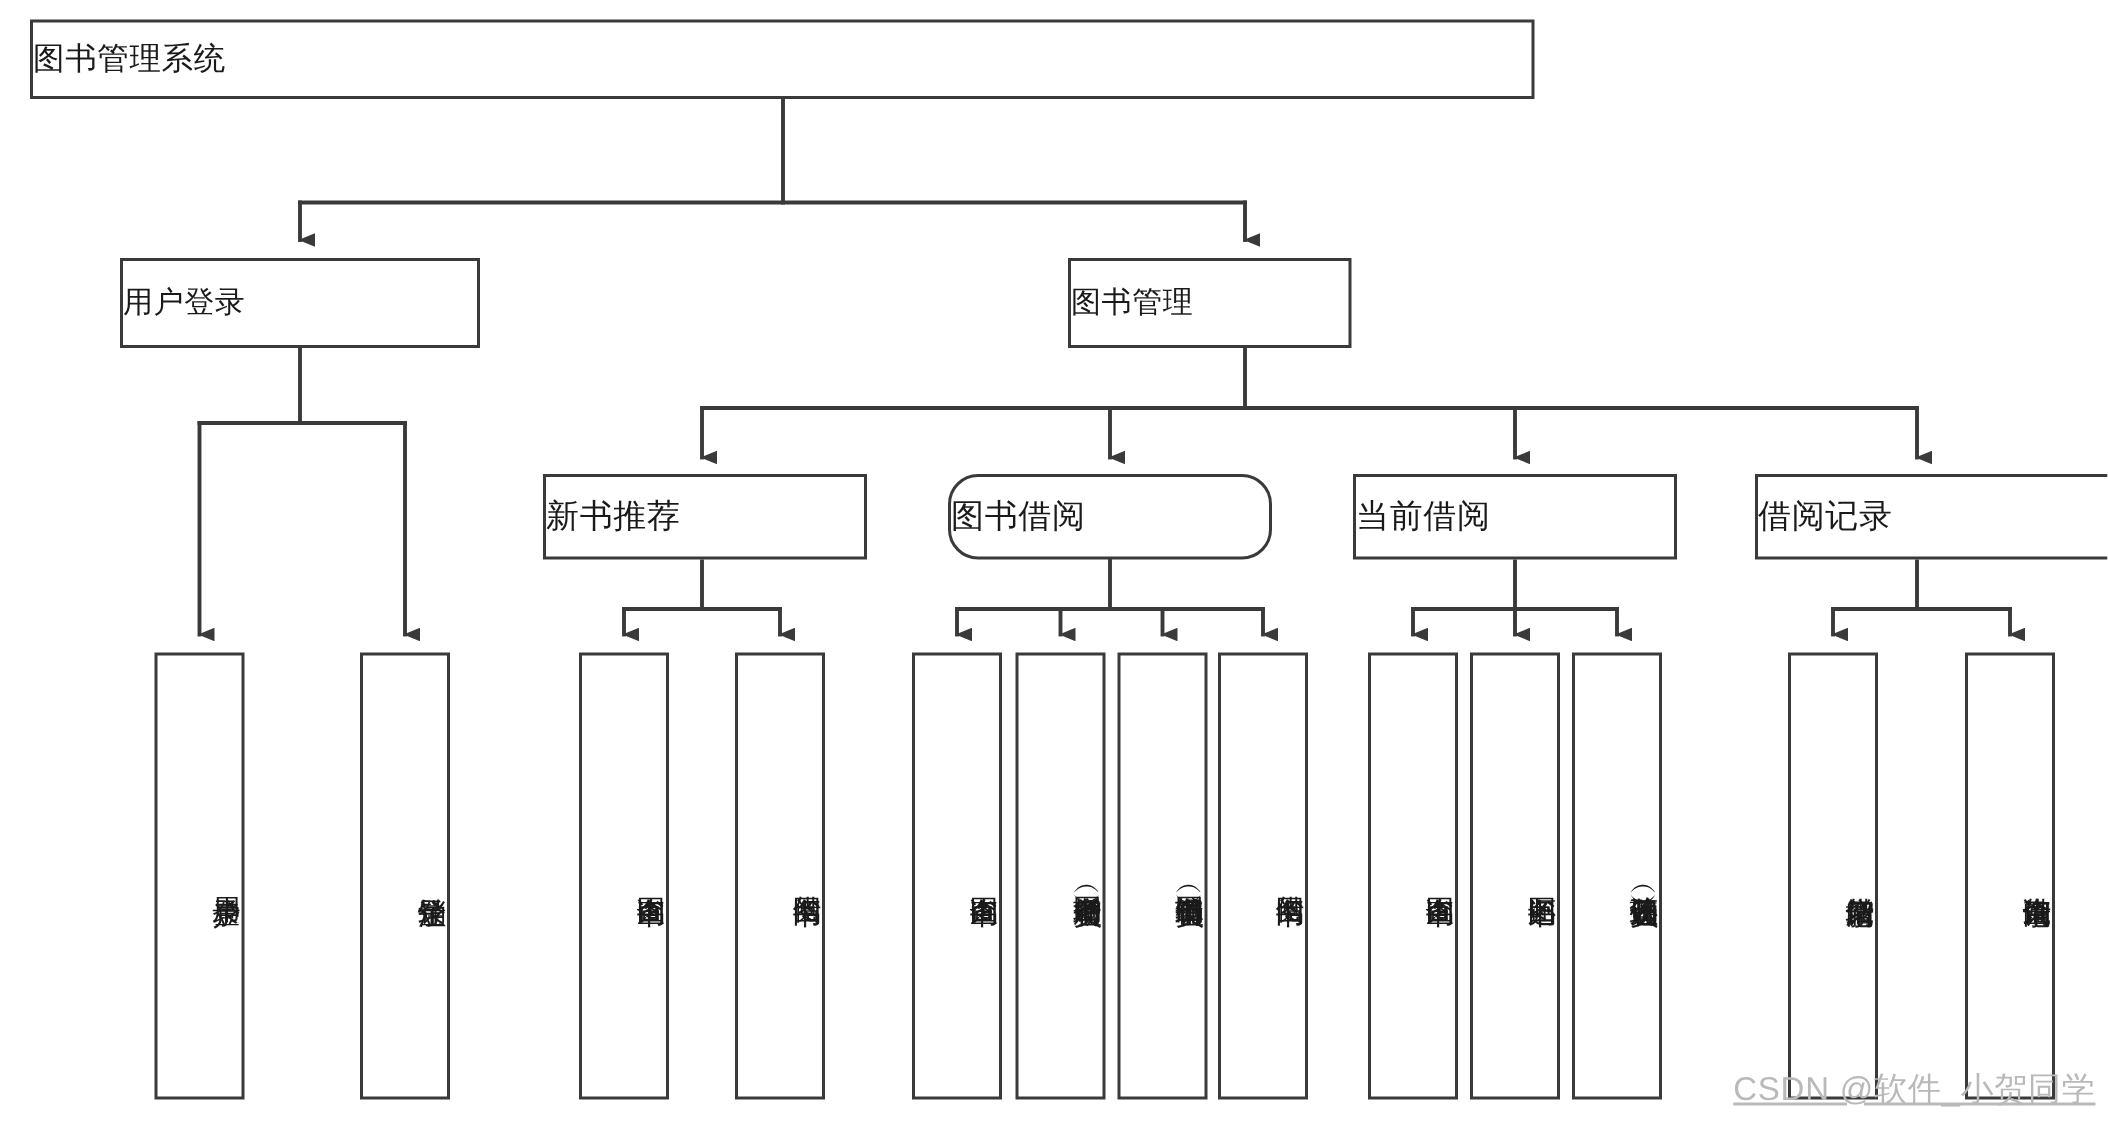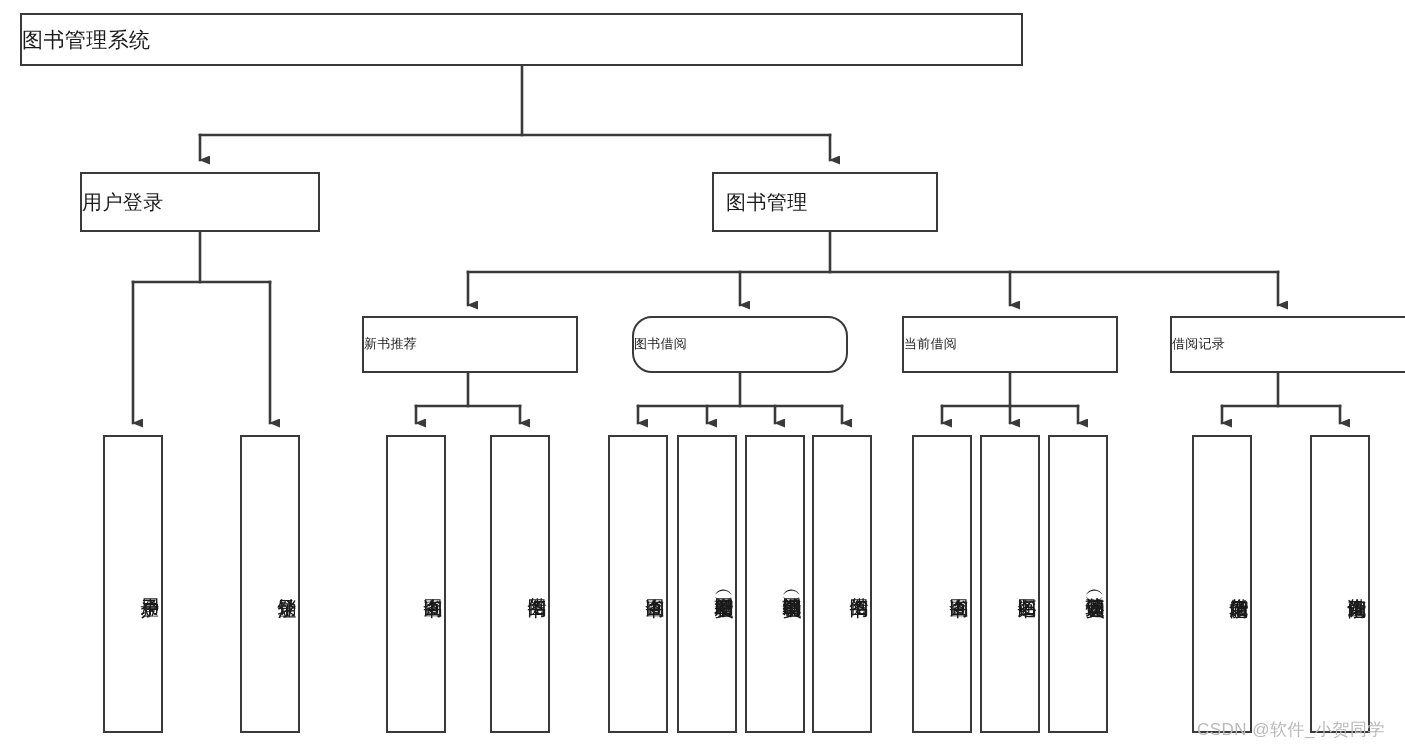--- a/index.html
+++ b/index.html
@@ -47,31 +47,32 @@
     justify-content: center;
   }
   .node .cap {
     display: block;
     line-height: 1.12;
     letter-spacing: 0.02em;
     white-space: pre-wrap;
   }
   .n-root  { font-size: 21px; }
   .n-lvl2  { font-size: 20px; }
-  .n-lvl3  { font-size: 13px; }
+  .n-lvl3  { font-size: 22px; }
   .n-leaf  { font-size: 19px; }
   .watermark {
     position: absolute;
-    right: 20px;
+    right: 8px;
     bottom: 6px;
-    font-size: 17px;
+    font-size: 22px;
     color: #b9b9b9;
     letter-spacing: 0.5px;
     user-select: none;
     white-space: nowrap;
+    text-decoration: underline;
   }
 </style>
 </head>
 <body>
 
 <div id="canvas">
 
   <svg id="wires" viewBox="0 0 1405 747" xmlns="http://www.w3.org/2000/svg">
     <defs>
       <marker id="arw" markerWidth="9" markerHeight="11" refX="4.5" refY="10" orient="auto" markerUnits="userSpaceOnUse">
@@ -124,21 +125,21 @@
   </svg>
 
   <div class="node horiz n-root" style="left:20px; top:13px; width:1003px; height:53px;">
     <span class="cap">图书管理系统</span>
   </div>
 
   <div class="node horiz n-lvl2" style="left:80px; top:172px; width:240px; height:60px;">
     <span class="cap">用户登录</span>
   </div>
 
-  <div class="node horiz n-lvl2" style="left:712px; top:172px; width:226px; height:60px;padding-left:12px;">
+  <div class="node horiz n-lvl2" style="left:712px; top:172px; width:189px; height:60px;">
     <span class="cap">图书管理</span>
   </div>
 
   <div class="node horiz n-lvl3" style="left:362px; top:316px; width:216px; height:57px;">
     <span class="cap">新书推荐</span>
   </div>
 
   <div class="node horiz n-lvl3" style="left:632px; top:316px; width:216px; height:57px;border-radius:20px;">
     <span class="cap">图书借阅</span>
   </div>

